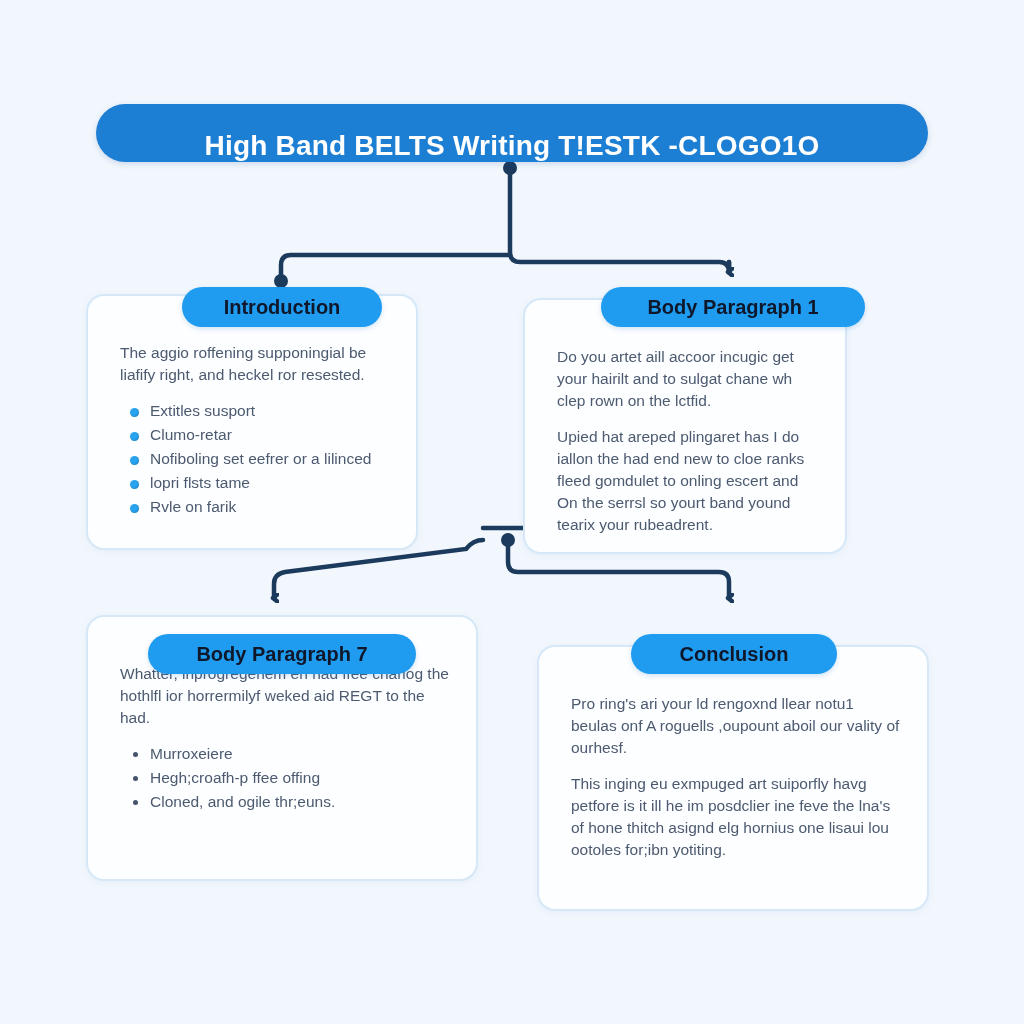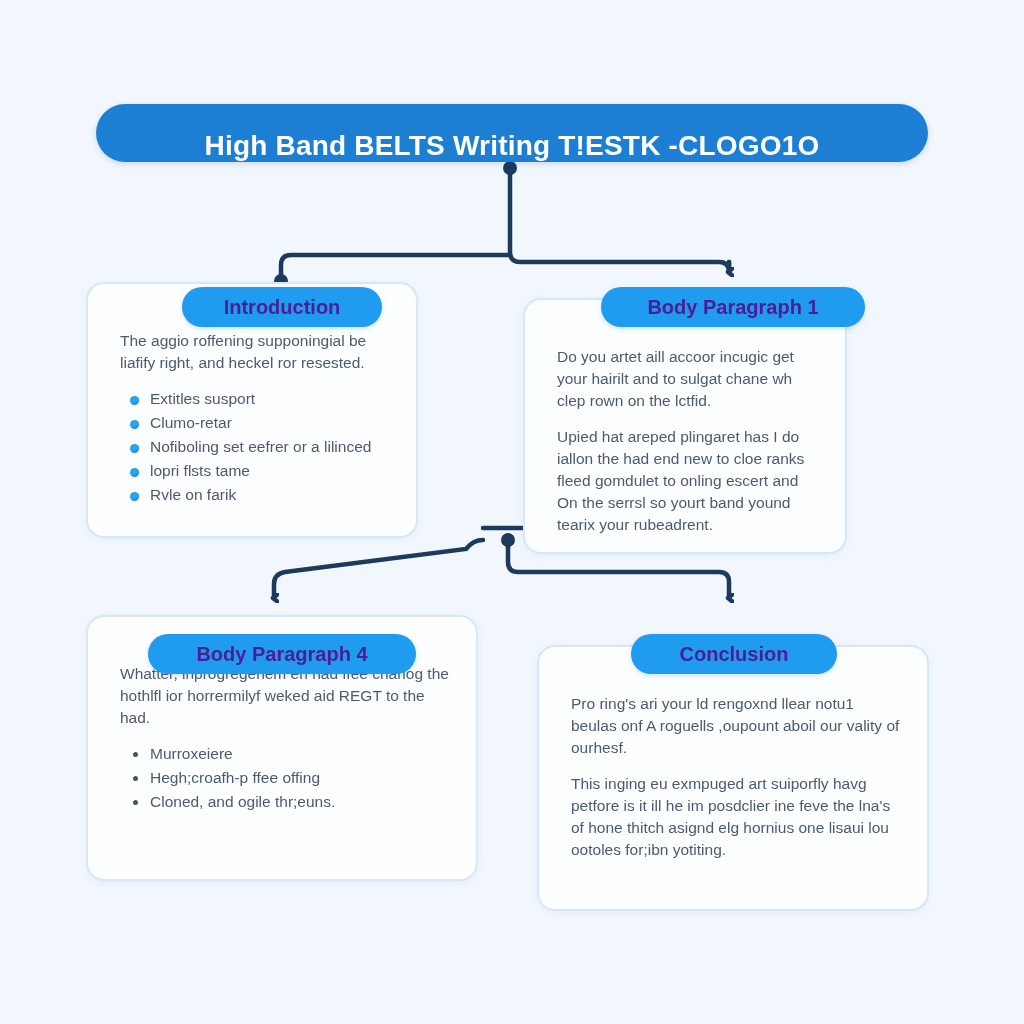--- a/index.html
+++ b/index.html
@@ -53,40 +53,40 @@
 
   
   .card {
     position: absolute;
     background: #fdfeff;
     border: 2px solid #d6e8f7;
     border-radius: 18px;
     z-index: 2;
     box-shadow: 0 2px 7px rgba(120,160,200,0.10);
   }
-  #card-intro     { left: 86px;  top: 282px; width: 332px; height: 256px; }
+  #card-intro     { left: 86px;  top: 294px; width: 332px; height: 256px; }
   #card-body1     { left: 523px; top: 298px; width: 324px; height: 256px; }
   #card-body2     { left: 86px;  top: 615px; width: 392px; height: 266px; }
   #card-conclusion{ left: 537px; top: 645px; width: 392px; height: 266px; }
 
   
   .node-pill {
     position: absolute;
     height: 40px;
     background: #1f9cf0;
     border-radius: 20px;
     display: flex;
     align-items: center;
     justify-content: center;
     z-index: 4;
     padding: 0 26px;
     box-shadow: 0 2px 5px rgba(30,120,200,0.20);
   }
   .node-pill .pill-text {
-    color: #4c1d95;
+    color: #0f172a;
     font-size: 20px;
     font-weight: bold;
     white-space: nowrap;
   }
   #pill-intro      { left: 182px; top: 287px; width: 200px; }
   #pill-body1      { left: 601px; top: 287px; width: 264px; }
   #pill-body2      { left: 148px; top: 634px; width: 268px; }
   #pill-conclusion { left: 631px; top: 634px; width: 206px; }
 
   
@@ -214,21 +214,21 @@
     <div class="card-body">
       <p class="para">Whatter, inprogregenem en had ffee chariog the hothlfl ior horrermilyf weked aid REGT to the had.</p>
       <ul class="bullets dark-dots">
         <li>Murroxeiere</li>
         <li>Hegh;croafh-p ffee offing</li>
         <li>Cloned, and ogile thr;euns.</li>
       </ul>
     </div>
   </div>
   <div class="node-pill" id="pill-body2">
-    <span class="pill-text">Body Paragraph 4</span>
+    <span class="pill-text">Body Paragraph 7</span>
   </div>
 
   <div class="card" id="card-conclusion">
     <div class="card-body">
       <p class="para">Pro ring's ari your ld rengoxnd llear notu1 beulas onf A roguells ,oupount aboil our vality of ourhesf.</p>
       <p class="para">This inging eu exmpuged art suiporfly havg petfore is it ill he im posdclier ine feve the lna's of hone thitch asignd elg hornius one lisaui lou ootoles for;ibn yotiting.</p>
     </div>
   </div>
   <div class="node-pill" id="pill-conclusion">
     <span class="pill-text">Conclusion</span>

